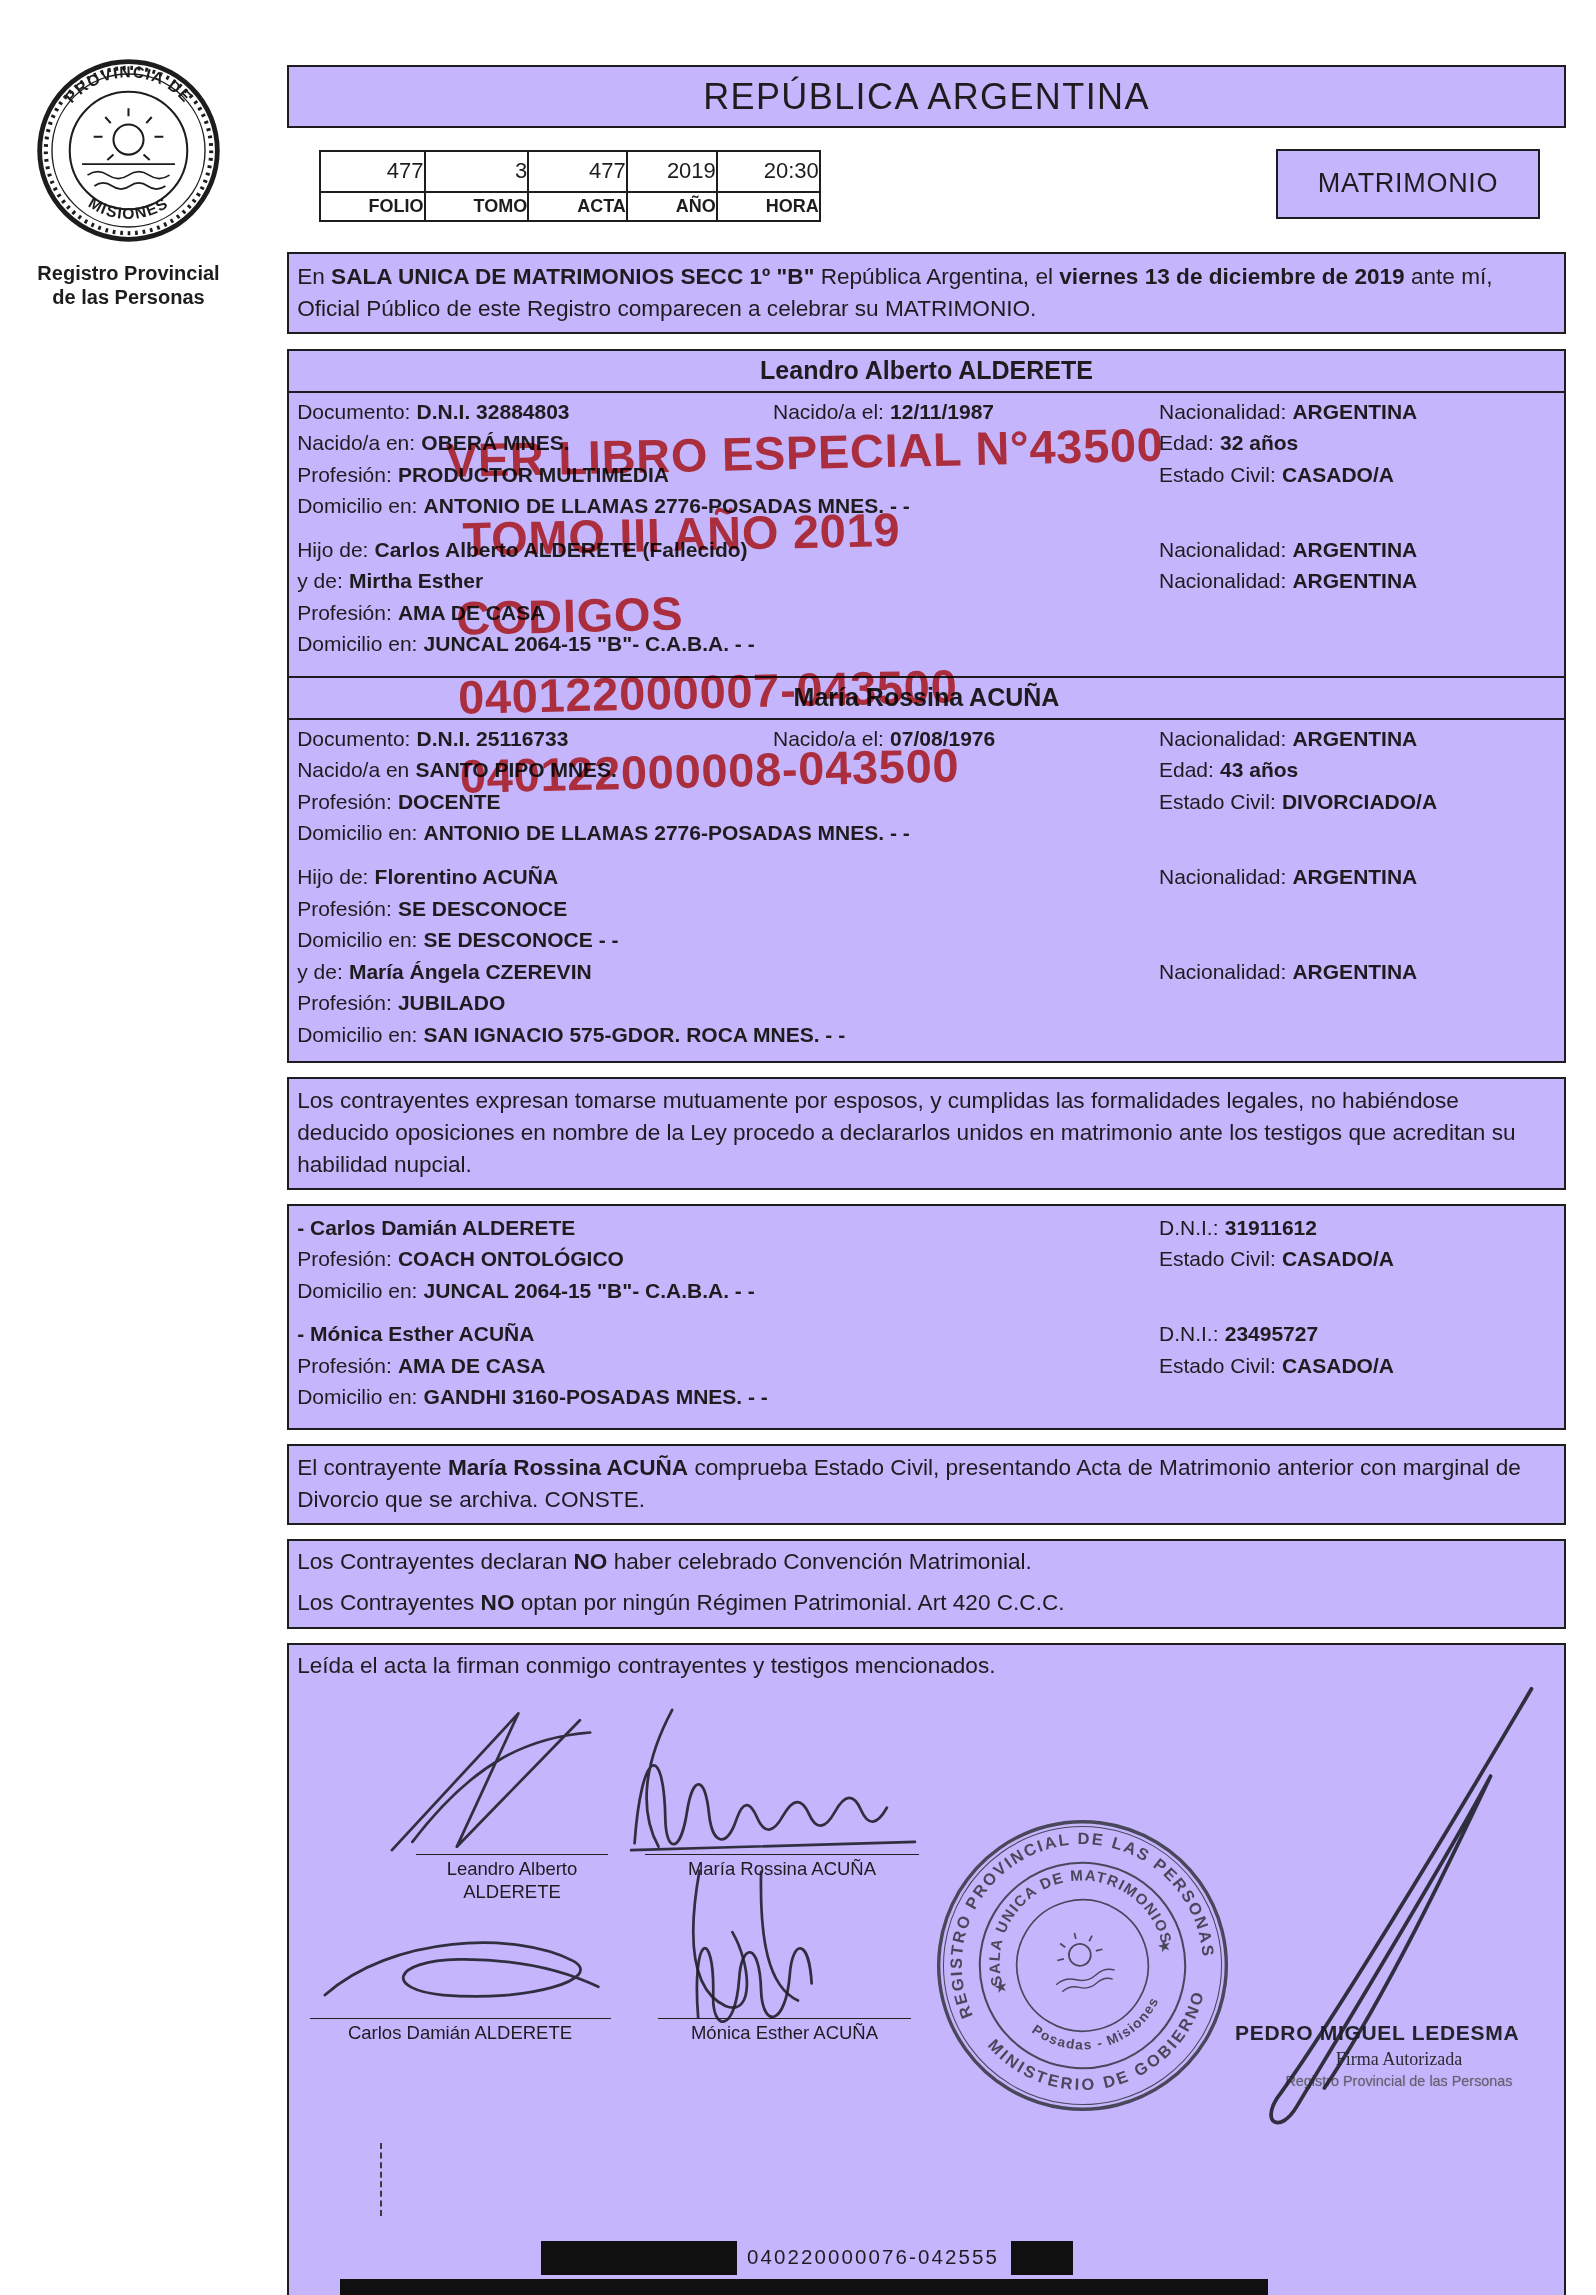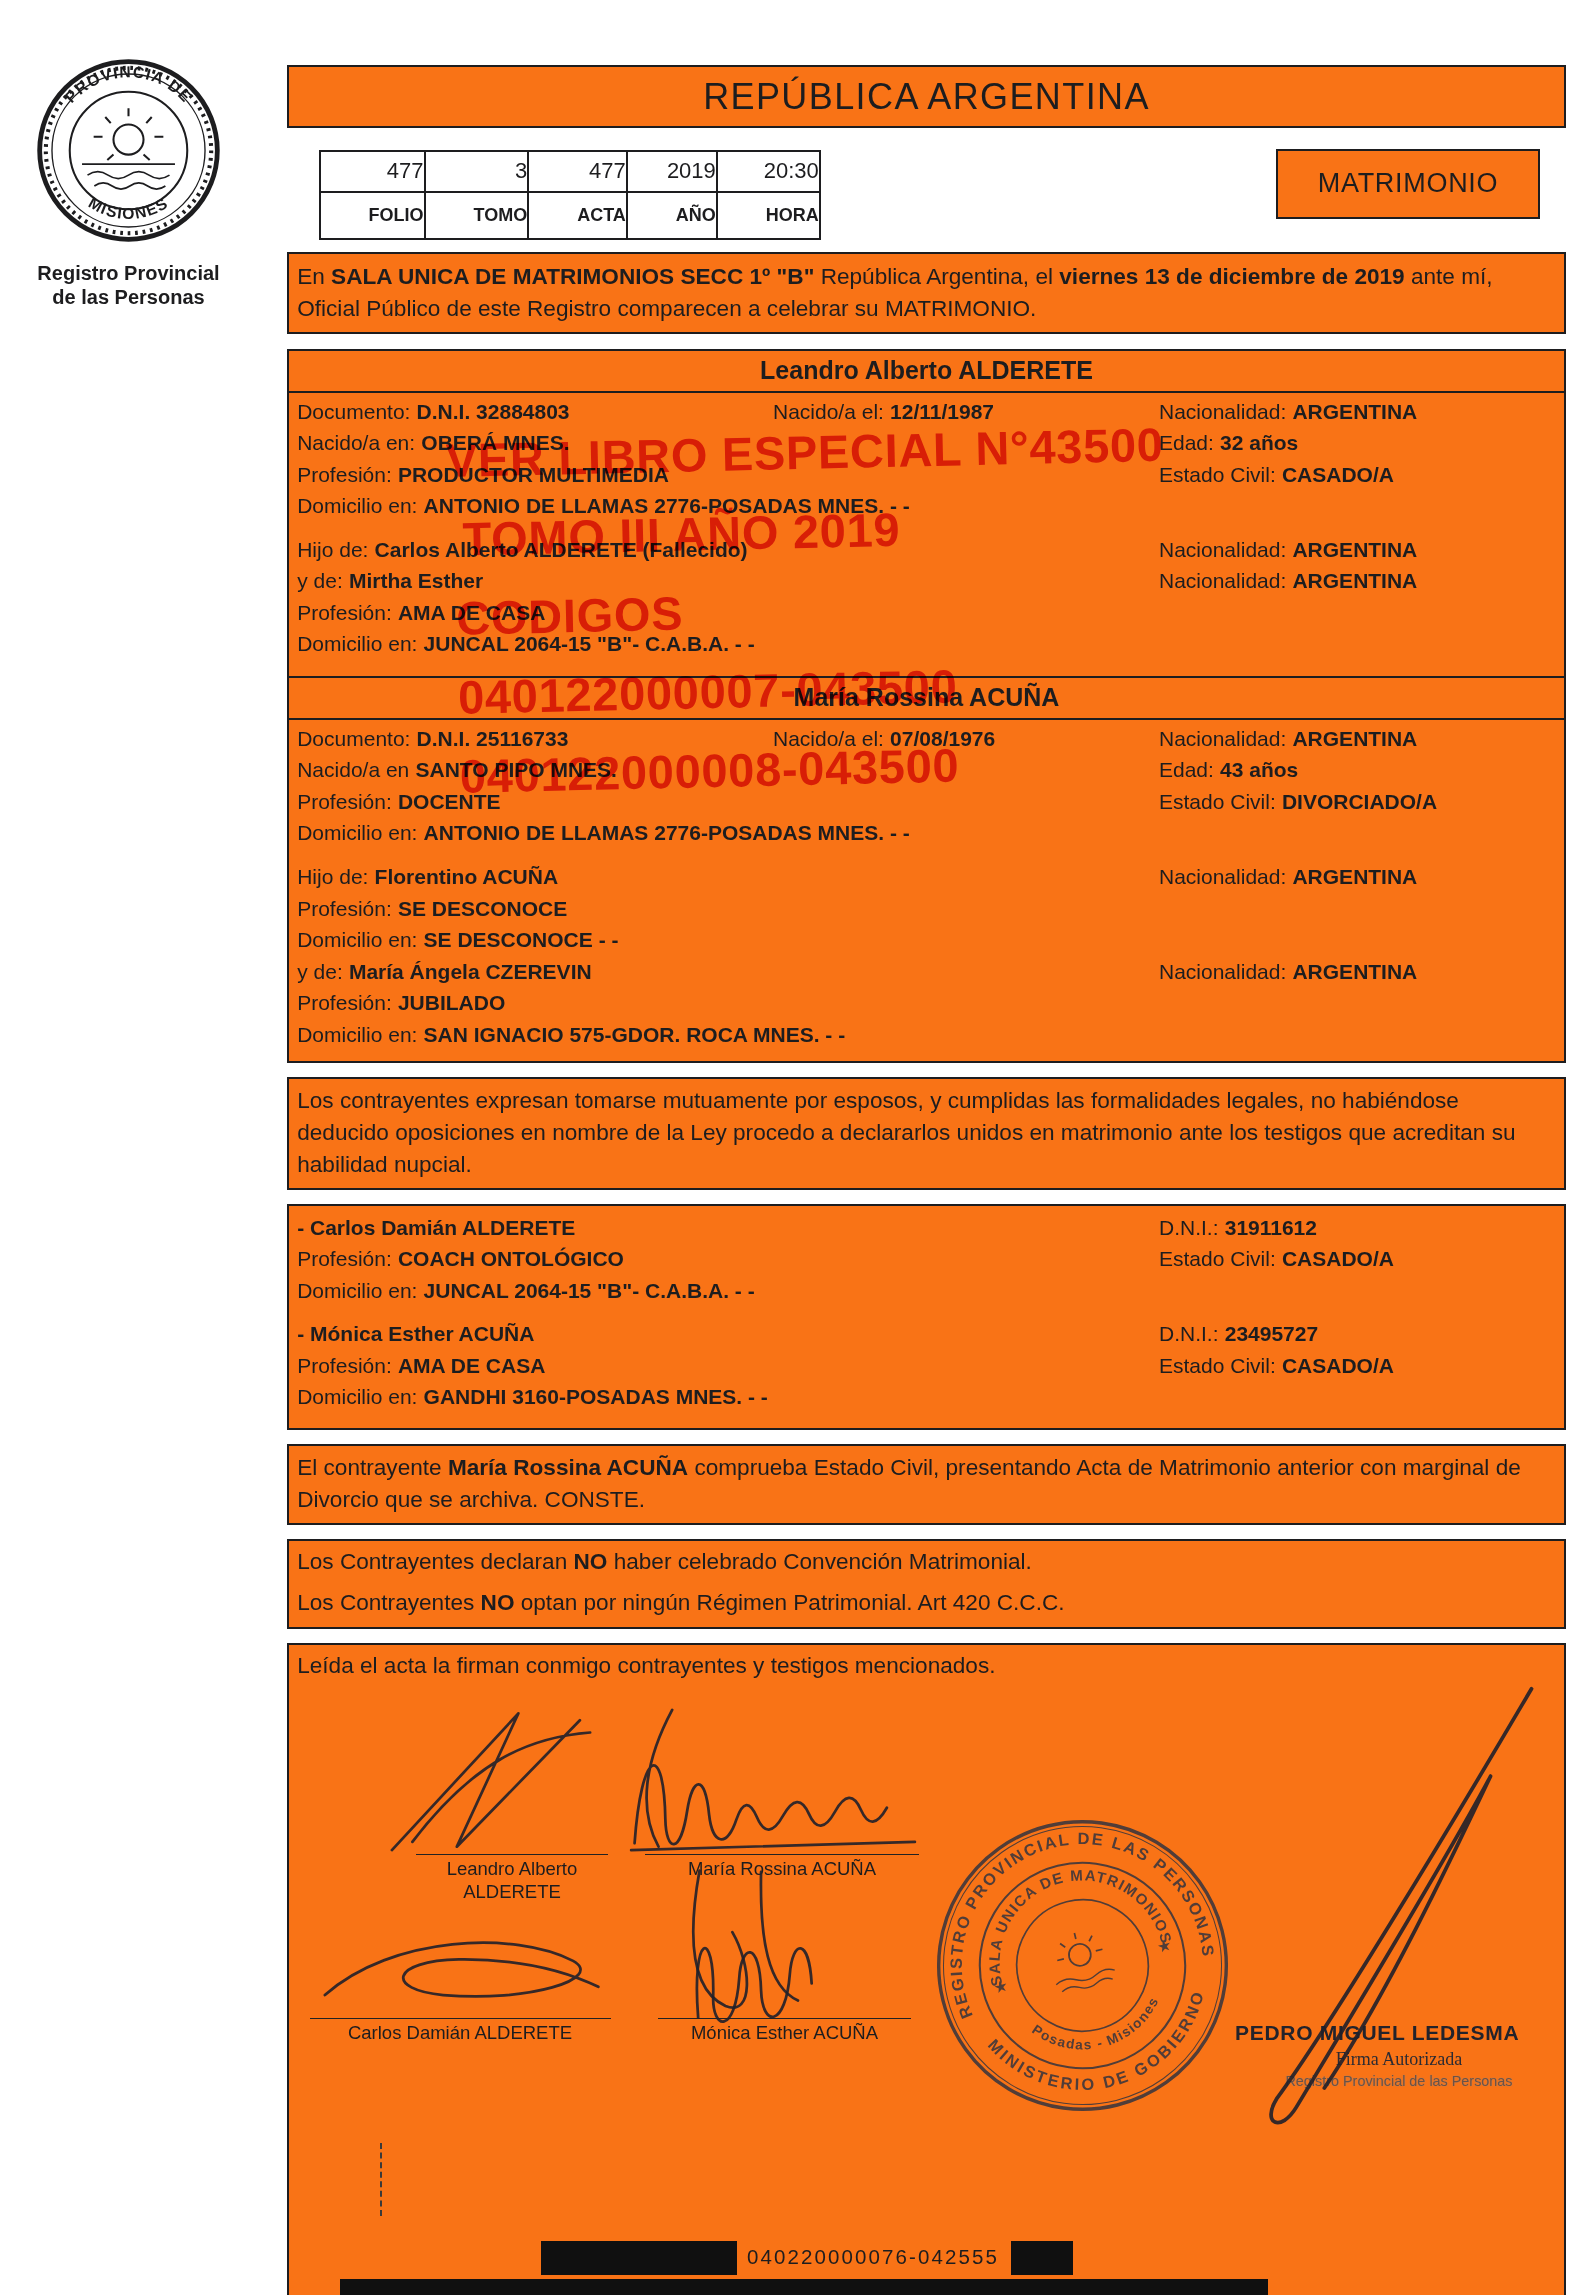--- a/index.html
+++ b/index.html
@@ -7,28 +7,28 @@
   .page{position:relative;width:1597px;height:2295px;background:#fff;overflow:hidden;}
 
   
   .emblem-block{position:absolute;left:30px;top:48px;width:197px;text-align:center;}
   .emblem-caption{margin-top:5.5px;font-size:20px;font-weight:bold;line-height:24px;}
   .emblem-svg text, .stamp text{font-family:"Liberation Sans",sans-serif;font-weight:bold;fill:#1d1d1f;}
   .stamp text{fill:#34343e;}
 
   
   .main{position:absolute;left:287px;top:65px;width:1279px;}
-  .box{border:2.1px solid #1d1d1f;background:#f97316;}
+  .box{border:2.1px solid #1d1d1f;background:#c4b5fd;}
   .title-box{height:63px;display:flex;align-items:center;justify-content:center;font-size:36px;letter-spacing:1.4px;}
 
   .meta-row{position:relative;margin-top:20.5px;height:90px;}
   .rec-table{position:absolute;left:31.5px;top:1.4px;border-collapse:collapse;text-align:right;}
   .rec-table td{border:2.1px solid #1d1d1f;}
   .rt-vals td{height:41px;font-size:22px;}
-  .rt-labs td{height:47px;font-size:18px;font-weight:bold;padding-left:48px;}
+  .rt-labs td{height:29px;font-size:18px;font-weight:bold;padding-left:48px;}
   .cw1,.cw2,.cw3{width:97px;}
   .cw4,.cw5{width:90px;}
   .act-box{position:absolute;right:26px;top:0;width:264px;height:70px;display:flex;align-items:center;justify-content:center;font-size:27px;letter-spacing:0.7px;}
 
   .para{margin-top:13.7px;padding:6.8px 8.2px;font-size:22.6px;line-height:32px;}
   .b{font-weight:bold;}
 
   .persons{margin-top:15px;padding-bottom:4.1px;}
   .person-header{text-align:center;font-size:25px;font-weight:bold;padding:4.8px 0 6.2px;border-bottom:2.1px solid #1d1d1f;}
   .person-header.bt{border-top:2.1px solid #1d1d1f;margin-top:9.6px;}

